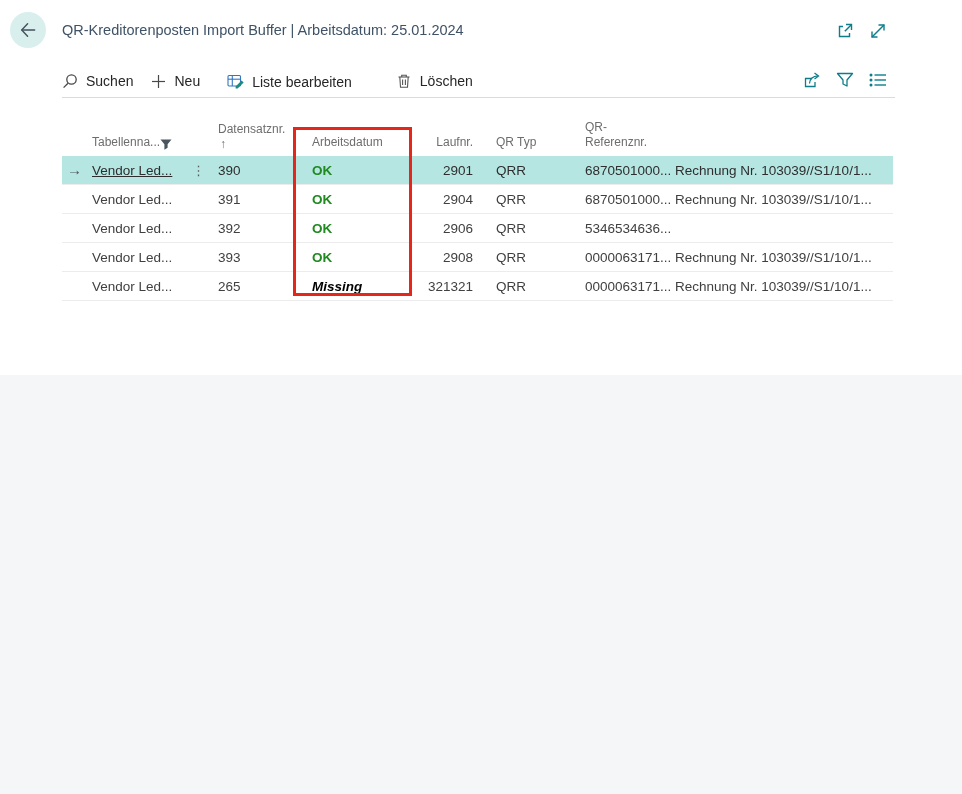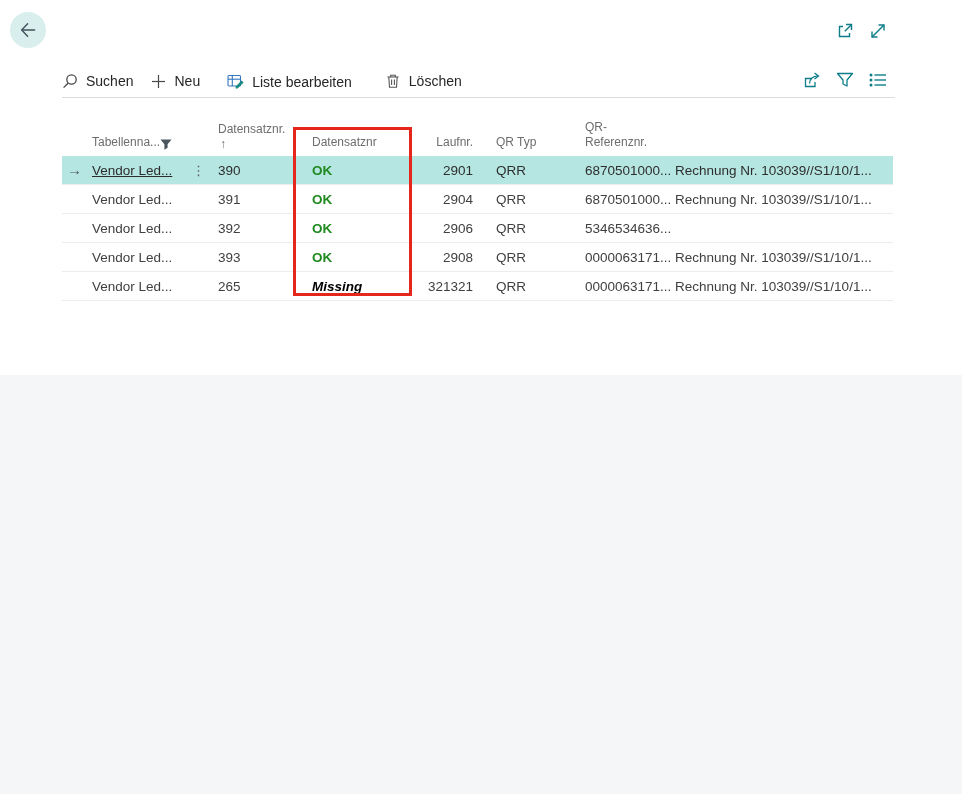--- a/index.html
+++ b/index.html
@@ -22,21 +22,21 @@
   .caption-icons{position:absolute;right:74px;top:21px;display:flex;gap:13px;color:#0e7d8a;}
   .caption-icons .icn{width:20px;height:20px;cursor:pointer;}
   
   .content-card{position:absolute;top:60px;left:0;width:962px;height:315px;background:#ffffff;}
   
   .toolbar{position:absolute;top:6px;left:62px;height:30px;display:flex;align-items:center;}
   .tb-btn{
     display:flex;align-items:flex-end;gap:8px;border:none;background:none;cursor:pointer;
     font-family:inherit;font-size:14px;color:#262626;padding:0;white-space:nowrap;
   }
-  .tb-btn.m16{margin-right:18px;} .tb-btn.m26{margin-right:27px;} .tb-btn.m32{margin-right:33px;}
+  .tb-btn.m16{margin-right:18px;} .tb-btn.m26{margin-right:27px;} .tb-btn.m32{margin-right:44px;}
   .toolbar-right{position:absolute;top:10px;right:74px;display:flex;gap:13px;color:#0e7d8a;}
   .toolbar-right .icn{width:20px;height:20px;cursor:pointer;}
   .toolbar-sep{position:absolute;top:37px;left:62px;width:833px;height:1px;background:#d8dbdf;}
   
   .table{position:absolute;top:50px;left:62px;width:831px;}
   .thead,.tr{
     display:grid;
     grid-template-columns:30px 126px 75px 119px 61px 112px 90px 218px;
   }
   .thead{height:46px;align-items:end;color:#6d6d6d;font-size:12px;}
@@ -69,20 +69,21 @@
 
 <header class="caption-bar">
   <button class="back-btn">
     <span>
       <svg width="20" height="20" viewBox="0 0 24 24" fill="none" stroke="#44525c" stroke-width="1.7" stroke-linecap="round" stroke-linejoin="round">
         <path d="M11.5 4.5L4.5 12l7 7.5"></path>
           <path d="M4.8 12H20"></path>
       </svg>
     </span>
   </button>
+  <h1 class="page-title">QR-Kreditorenposten Import Buffer | Arbeitsdatum: 25.01.2024</h1>
   <div class="caption-icons">
     <span class="icn">
       <svg width="20" height="20" viewBox="0 0 20 20" fill="none" stroke="#0e7d8a" stroke-width="1.4">
         <path d="M8 5.5H4.5v10h10V12"></path>
           <path d="M11 3.5h5.5V9"></path>
           <path d="M16.3 3.7l-6.5 6.5"></path>
       </svg>
     </span>
     <span class="icn">
       <svg width="20" height="20" viewBox="0 0 20 20" fill="none" stroke="#0e7d8a" stroke-width="1.4">
@@ -173,21 +174,21 @@
         <span class="flt">
           <svg width="12" height="11" viewBox="0 0 12 11">
             <path d="M0.5 0.5h11L7.6 5.3v3.4l-3.2 2V5.3z" fill="#4b555e"></path>
           </svg>
         </span>
       </div>
       <div class="th c-rec">
         <div>Datensatznr.</div>
         <div class="sort">↑</div>
       </div>
-      <div class="th c-status">Datensatznr</div>
+      <div class="th c-status">Arbeitsdatum</div>
       <div class="th c-run">Laufnr.</div>
       <div class="th c-type">QR Typ</div>
       <div class="th c-ref pre">QR-
 Referenznr.</div>
     </div>
 
     <div class="tr selected">
       <div class="td c-sel">
         <span class="rowmark">→</span>
       </div>

